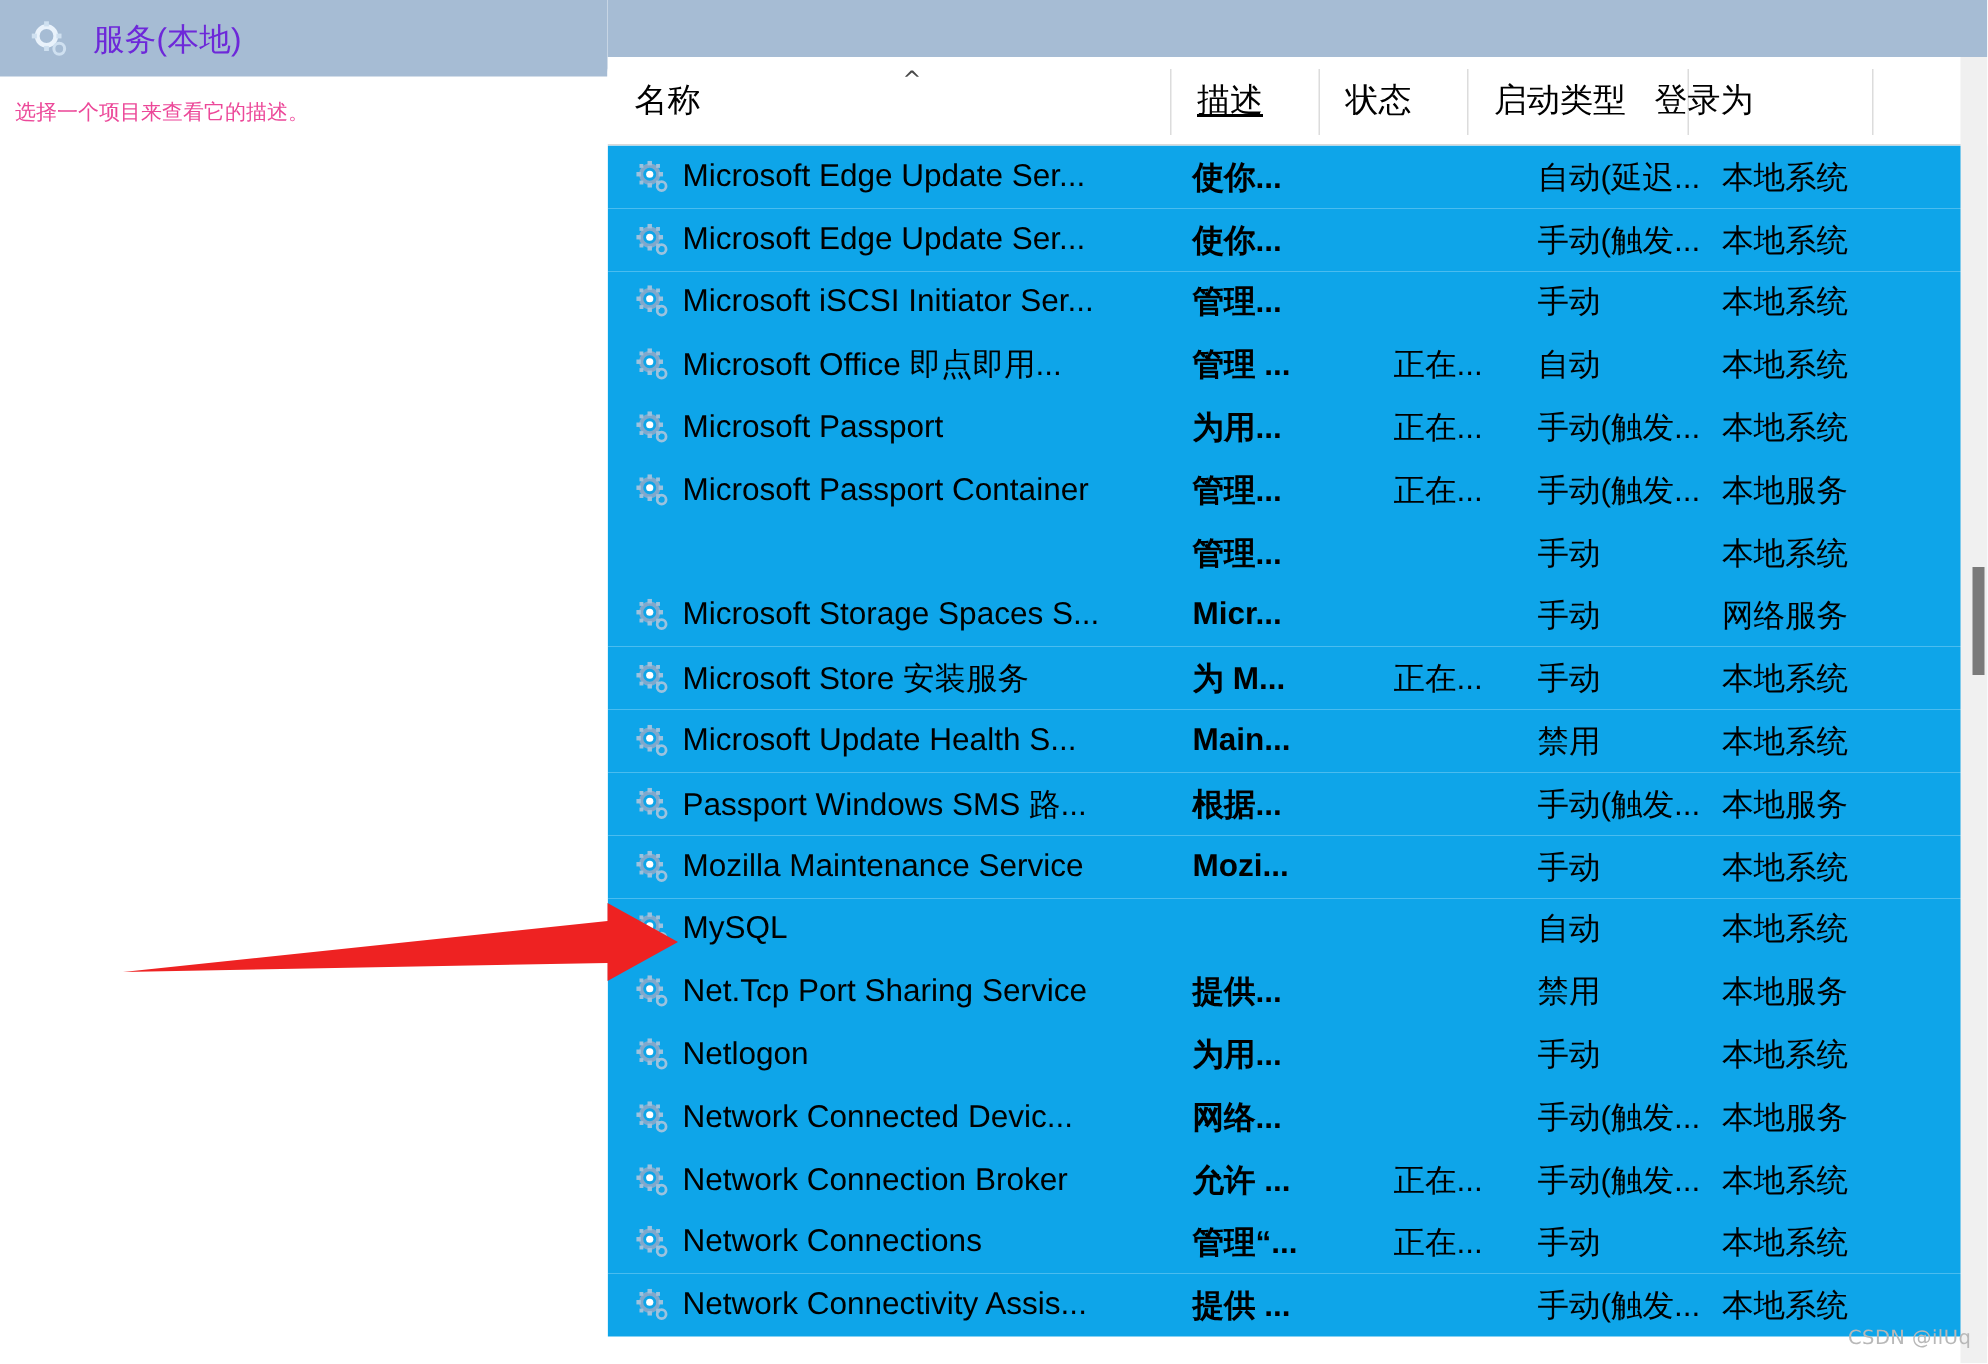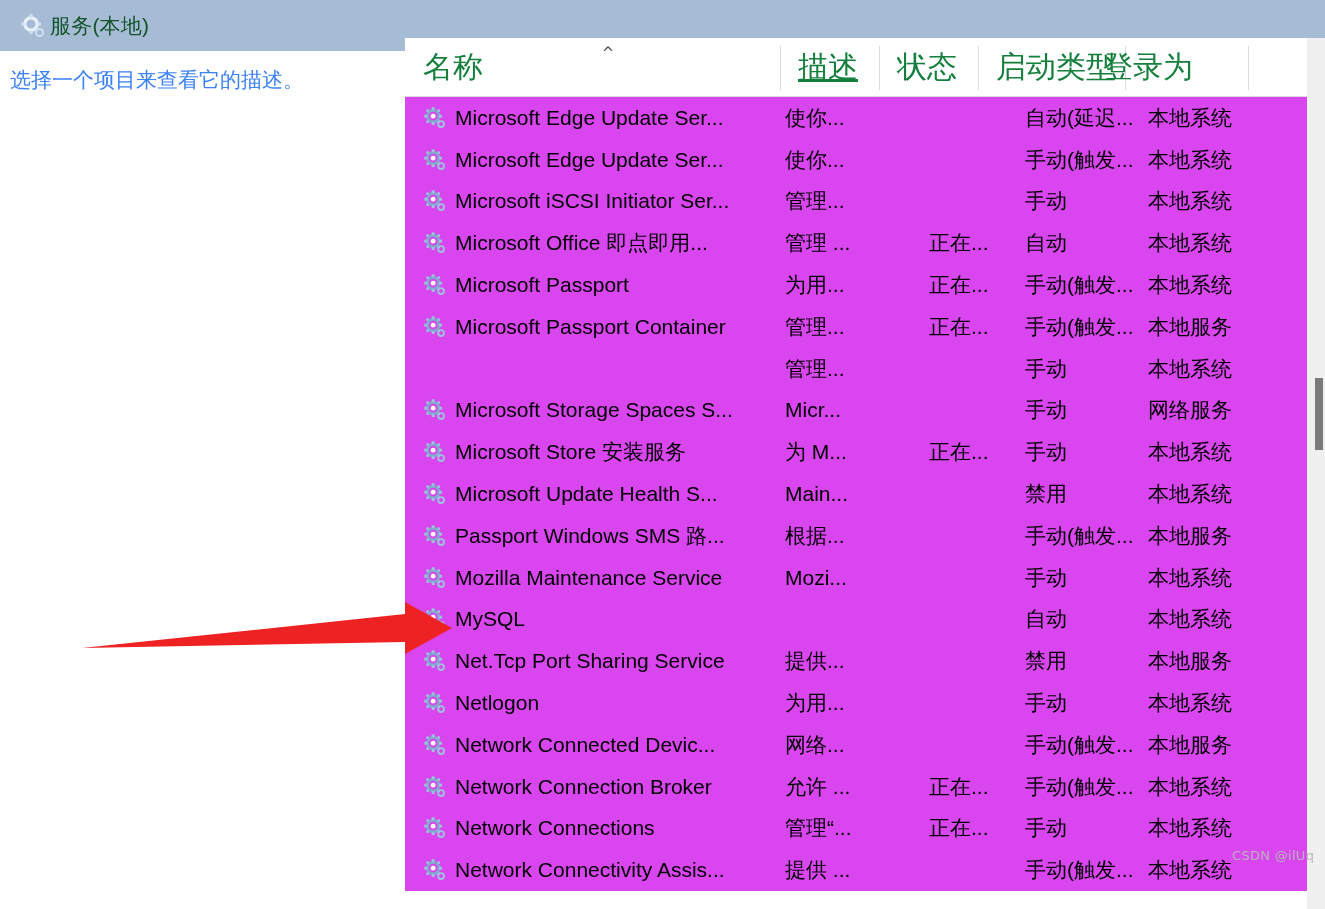--- a/index.html
+++ b/index.html
@@ -37,31 +37,31 @@
     height: 51px;
     background: #a6bcd4;
     display: flex;
     align-items: center;
     padding-left: 20px;
     box-sizing: border-box;
   }
 
   .left-header-title {
     font-size: 21px;
-    color: #14532d;
-    margin-left: 4px;
+    color: #6d28d9;
+    margin-left: 16px;
     letter-spacing: 0.2px;
   }
 
   .left-body-text {
     position: absolute;
     left: 10px;
     top: 66px;
-    font-size: 21px;
-    color: #3b82f6;
+    font-size: 14px;
+    color: #ec4899;
     white-space: nowrap;
   }
 
   
   .gear {
     position: relative;
     display: inline-block;
     flex: 0 0 auto;
   }
   .gear svg { display: block; }
@@ -97,22 +97,22 @@
     border-bottom: 1px solid #d9d9d9;
     box-sizing: border-box;
   }
 
   .col-cell {
     position: absolute;
     top: 0;
     height: 58px;
     display: flex;
     align-items: center;
-    font-size: 30px;
-    color: #15803d;
+    font-size: 22px;
+    color: #000000;
     box-sizing: border-box;
     padding-left: 18px;
     white-space: nowrap;
   }
   .col-sep {
     position: absolute;
     top: 8px;
     width: 1px;
     height: 44px;
     background: #dcdcdc;
@@ -139,21 +139,21 @@
     width: 920px;
     height: 812px;
     overflow: hidden;
   }
 
   .row {
     position: relative;
     height: 41.8px;
     width: 920px;
     display: block;
-    background: #d946ef;
+    background: #0ea5e9;
   }
 
   .cell {
     position: absolute;
     top: 0;
     height: 41.8px;
     display: flex;
     align-items: center;
     font-size: 21px;
     color: #000000;
@@ -166,21 +166,21 @@
     left: 18px;
     width: 360px;
     padding-left: 0;
   }
   .cell-name .nm {
     margin-left: 8px;
     overflow: hidden;
     text-overflow: clip;
     white-space: nowrap;
   }
-  .cell-desc  { left: 374px; width: 96px; padding-left: 6px; }
+  .cell-desc  { left: 384px; width: 96px; padding-left: 6px; font-weight: bold; }
   .cell-state { left: 516px; width: 96px; padding-left: 8px; }
   .cell-start { left: 588px; width: 144px; padding-left: 8px; margin-left: 24px; }
   .cell-logon { left: 735px; width: 140px; padding-left: 8px; }
 
   
   .scrollbar {
     position: absolute;
     right: 0;
     top: 38px;
     width: 18px;
@@ -204,21 +204,21 @@
     top: 598px;
     width: 380px;
     height: 70px;
     pointer-events: none;
   }
 
   
   .watermark {
     position: absolute;
     left: 1232px;
-    top: 848px;
+    top: 885px;
     font-size: 13px;
     color: #b8b8b8;
     letter-spacing: 0.3px;
     font-family: "DejaVu Sans", sans-serif;
   }
 </style>
 </head>
 <body>
 
 <div id="root">

